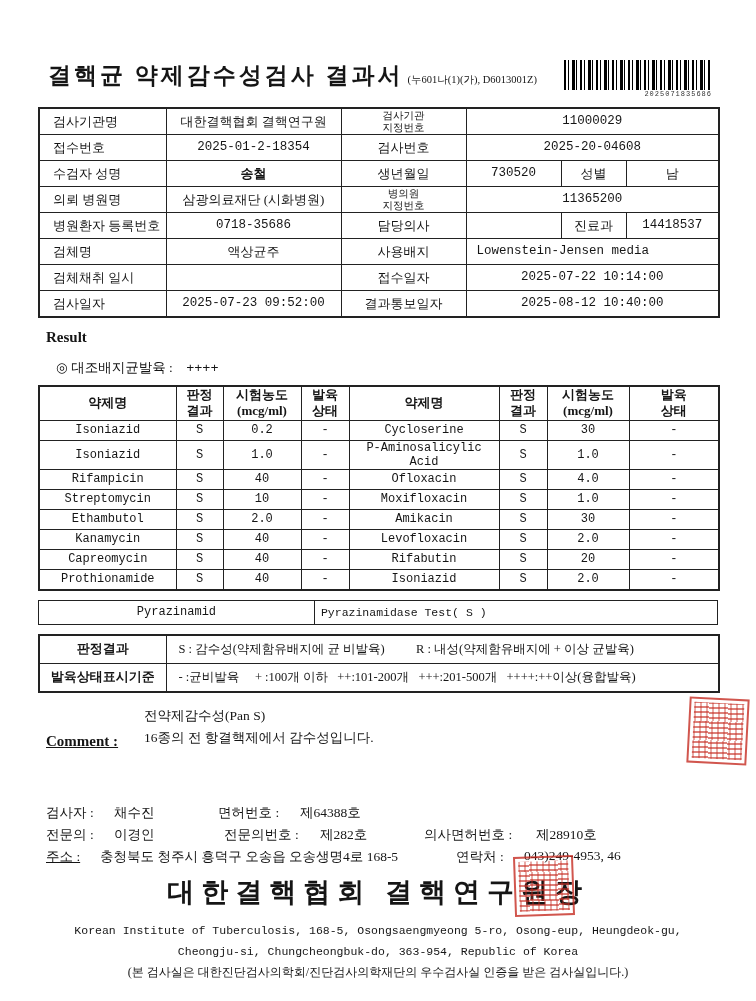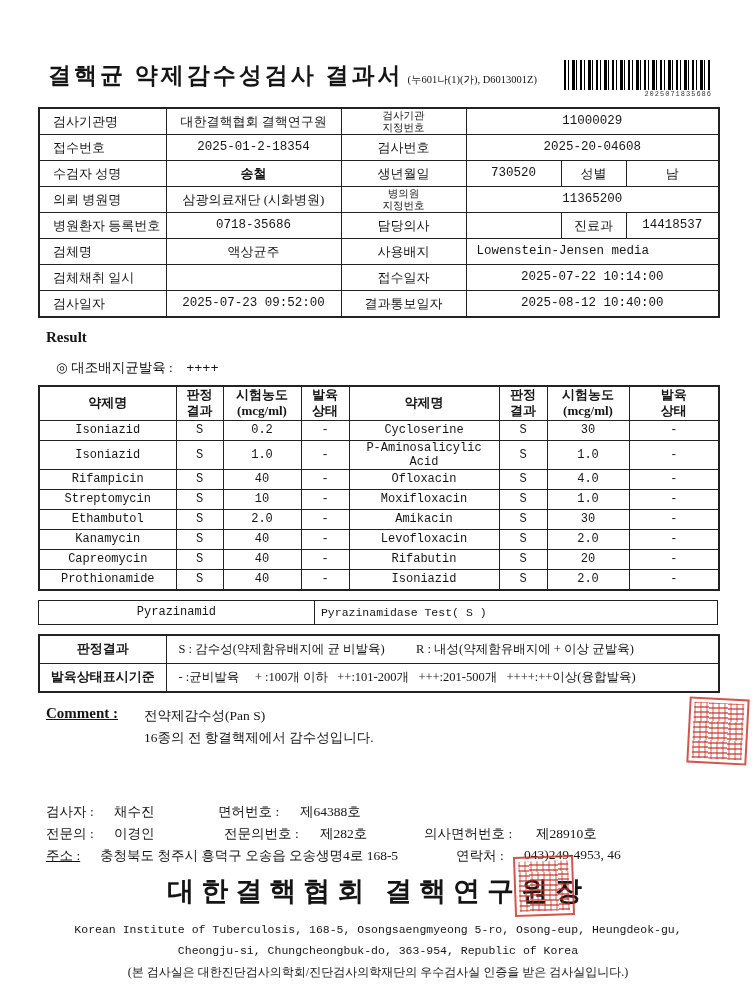--- a/index.html
+++ b/index.html
@@ -43,21 +43,21 @@
   .pyra .p-label{width:136px;text-align:center;}
   .pyra .p-value{width:190px;text-align:left;padding:0 6px;font-size:11.5px;}
 
   .crit{margin-top:9px;border:2px solid #222;}
   .crit td{height:25px;font-size:13px;}
   .crit .c-label{text-align:center;font-weight:700;}
   .crit .c-text{padding-left:12px;font-size:12.5px;}
   .prewrap{white-space:pre-wrap;}
 
   .comment{margin-top:12px;display:flex;}
-  .comment-label{margin-left:8px;font-size:15px;font-weight:700;text-decoration:underline;white-space:nowrap;}
+  .comment-label{margin-left:8px;font-size:15px;font-weight:700;text-decoration:underline;white-space:nowrap;margin-top:28px;}
   .comment-body{margin-left:26px;font-size:13.5px;line-height:1.65;}
 
   .sig{position:relative;margin-top:54px;height:64px;font-size:13.5px;}
   .sig span{position:absolute;white-space:nowrap;}
 
   .org-title{margin-top:6px;text-align:center;font-size:27px;font-weight:700;letter-spacing:7px;white-space:nowrap;}
 
   .eng{margin-top:10px;text-align:center;font-size:11.5px;line-height:1.85;
        font-family:"Liberation Mono","DejaVu Sans Mono",monospace;}
   .accred{margin-top:2px;text-align:center;font-size:12px;}

